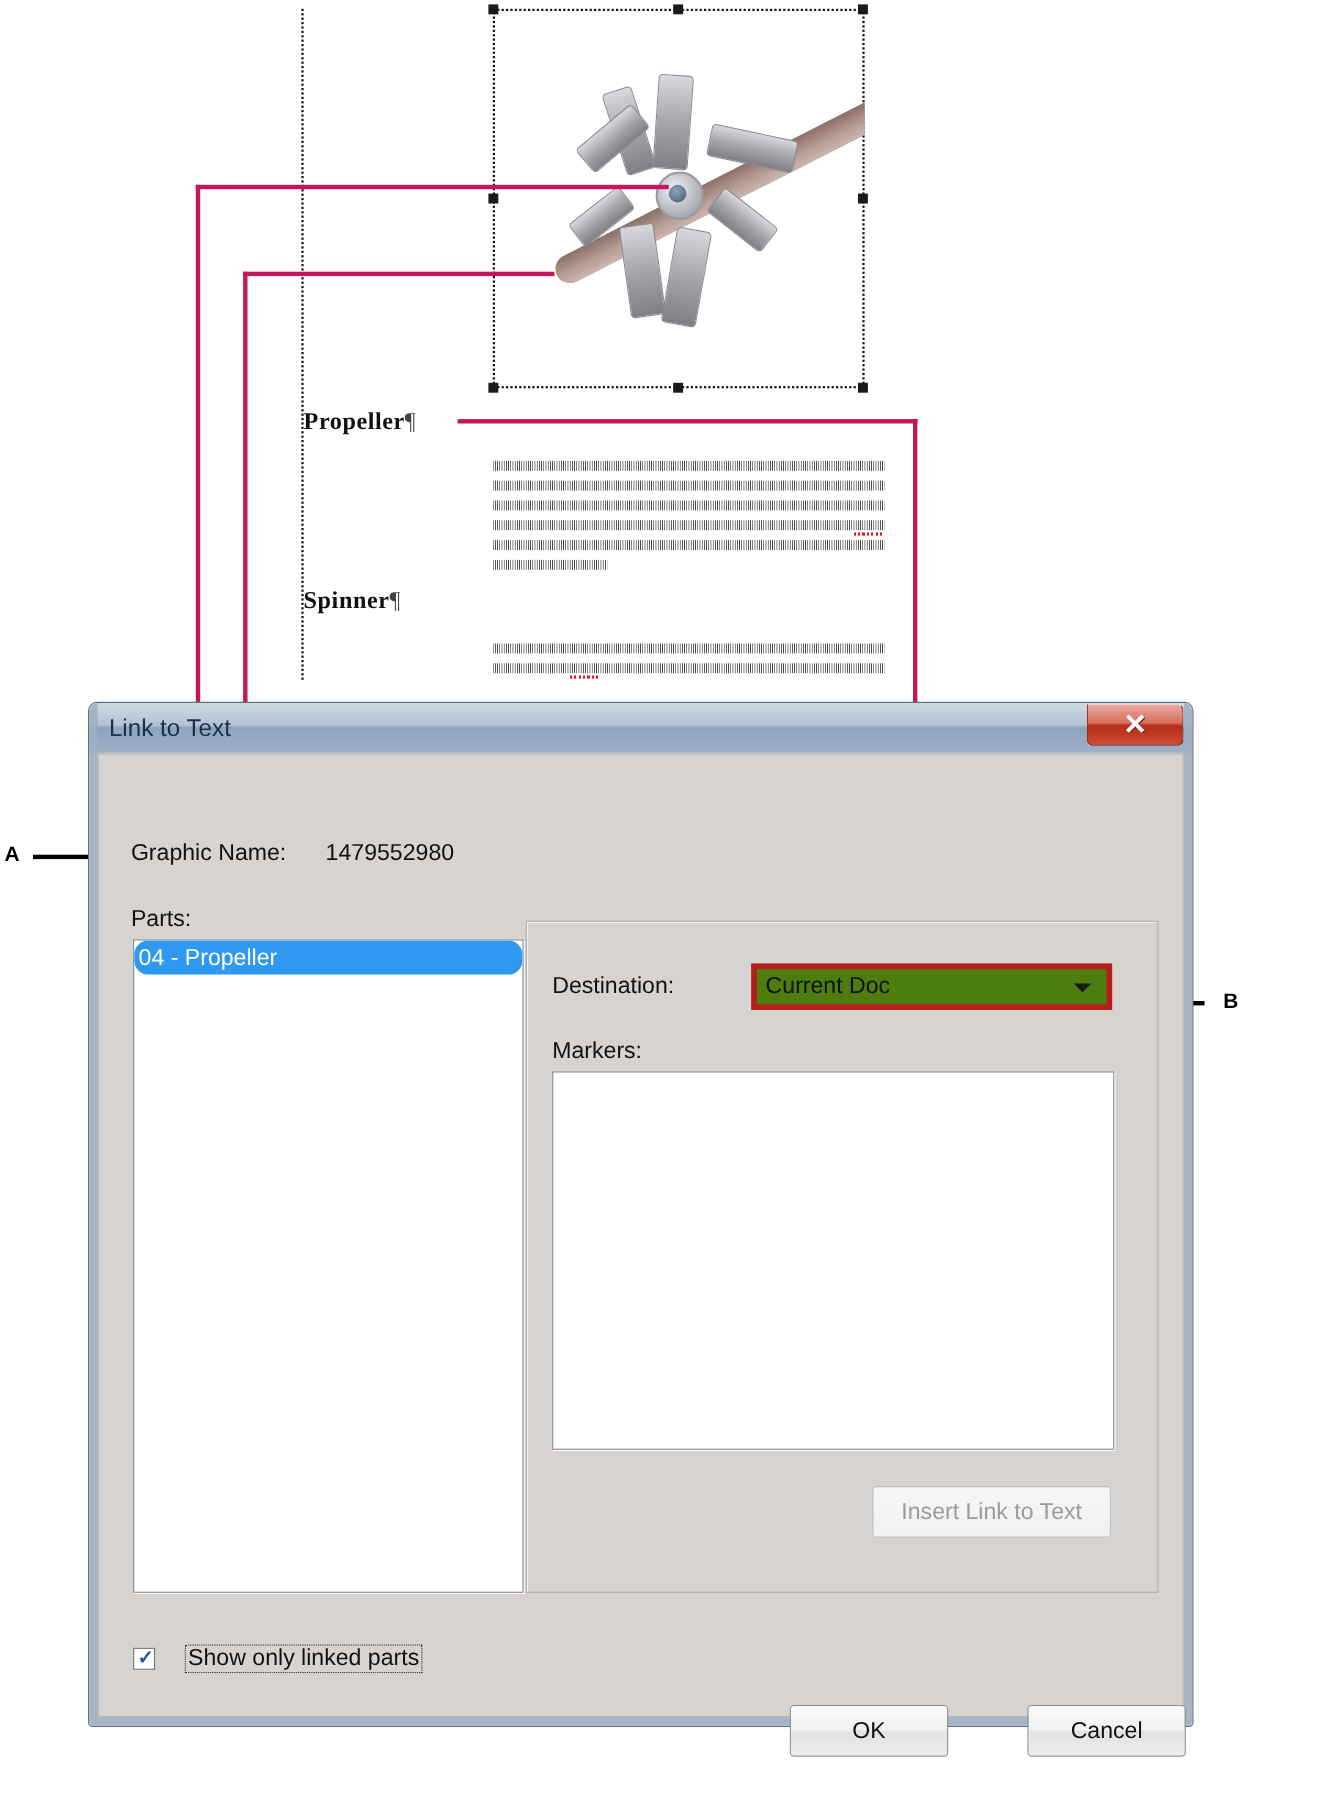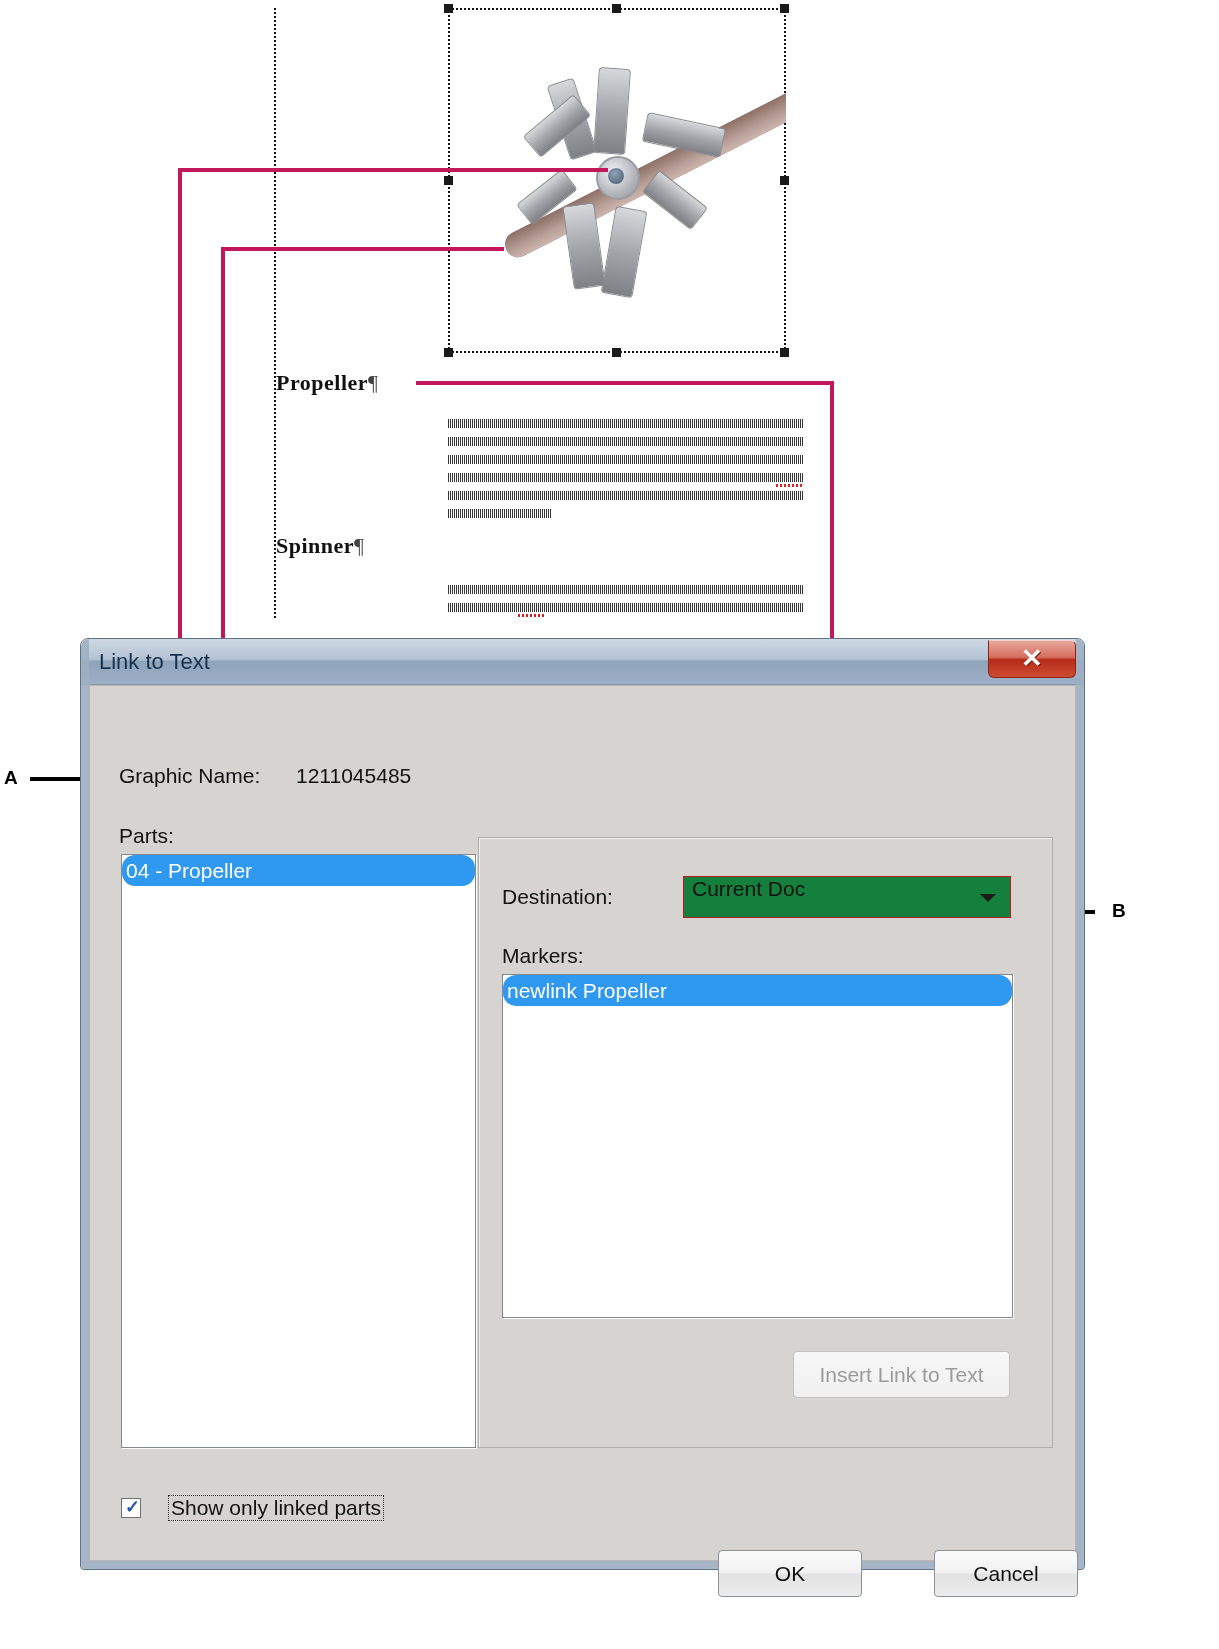--- a/index.html
+++ b/index.html
@@ -230,24 +230,25 @@
 
   .group-panel {
     position: absolute;
     border: 1px solid #b0aeab;
     box-shadow: 1px 1px 0 #f2f1f0 inset;
     box-sizing: border-box;
   }
 
   .combo {
     position: absolute;
-    background: #15803d;
-    border: 1px solid #b91c1c;
+    background: #4d7c0f;
+    border: 5px solid #b91c1c;
     box-sizing: border-box;
     display: flex;
+    align-items: center;
     cursor: pointer;
   }
   .combo-text {
     font-size: 21px;
     color: #111;
     padding-left: 8px;
     white-space: nowrap;
   }
   .combo-arrow {
     position: absolute;
@@ -390,38 +391,37 @@
     <div class="title-text">Link to Text</div>
     <div class="close-btn">
       <span class="close-glyph">✕</span>
     </div>
   </div>
   <div class="dlg-frame"></div>
 
   <div class="dlg-body">
 
     <div class="lbl" style="left:29px; top:78px;">Graphic Name:</div>
-    <div class="val" style="left:206px; top:78px;">1211045485</div>
+    <div class="val" style="left:206px; top:78px;">1479552980</div>
 
     <div class="lbl" style="left:29px; top:138px;">Parts:</div>
     <div class="listbox" style="left:31px; top:168px; width:355px; height:594px;">
       <div class="list-item selected">04 - Propeller</div>
     </div>
 
     <div class="group-panel" style="left:388px; top:151px; width:575px; height:611px;"></div>
 
     <div class="lbl" style="left:412px; top:199px;">Destination:</div>
     <div class="combo" style="left:593px; top:190px; width:328px; height:42px;">
       <span class="combo-text">Current Doc</span>
       <span class="combo-arrow"></span>
     </div>
 
     <div class="lbl" style="left:412px; top:258px;">Markers:</div>
     <div class="listbox" style="left:412px; top:288px; width:511px; height:344px;">
-      <div class="list-item selected">newlink Propeller</div>
     </div>
 
     <div class="btn disabled" style="left:703px; top:665px; width:217px; height:47px;">Insert Link to Text</div>
 
     <div class="checkbox-row" style="left:31px; top:809px;">
       <span class="checkbox">
         <span class="tick">✓</span>
       </span>
       <span class="cb-label">Show only linked parts</span>
     </div>

